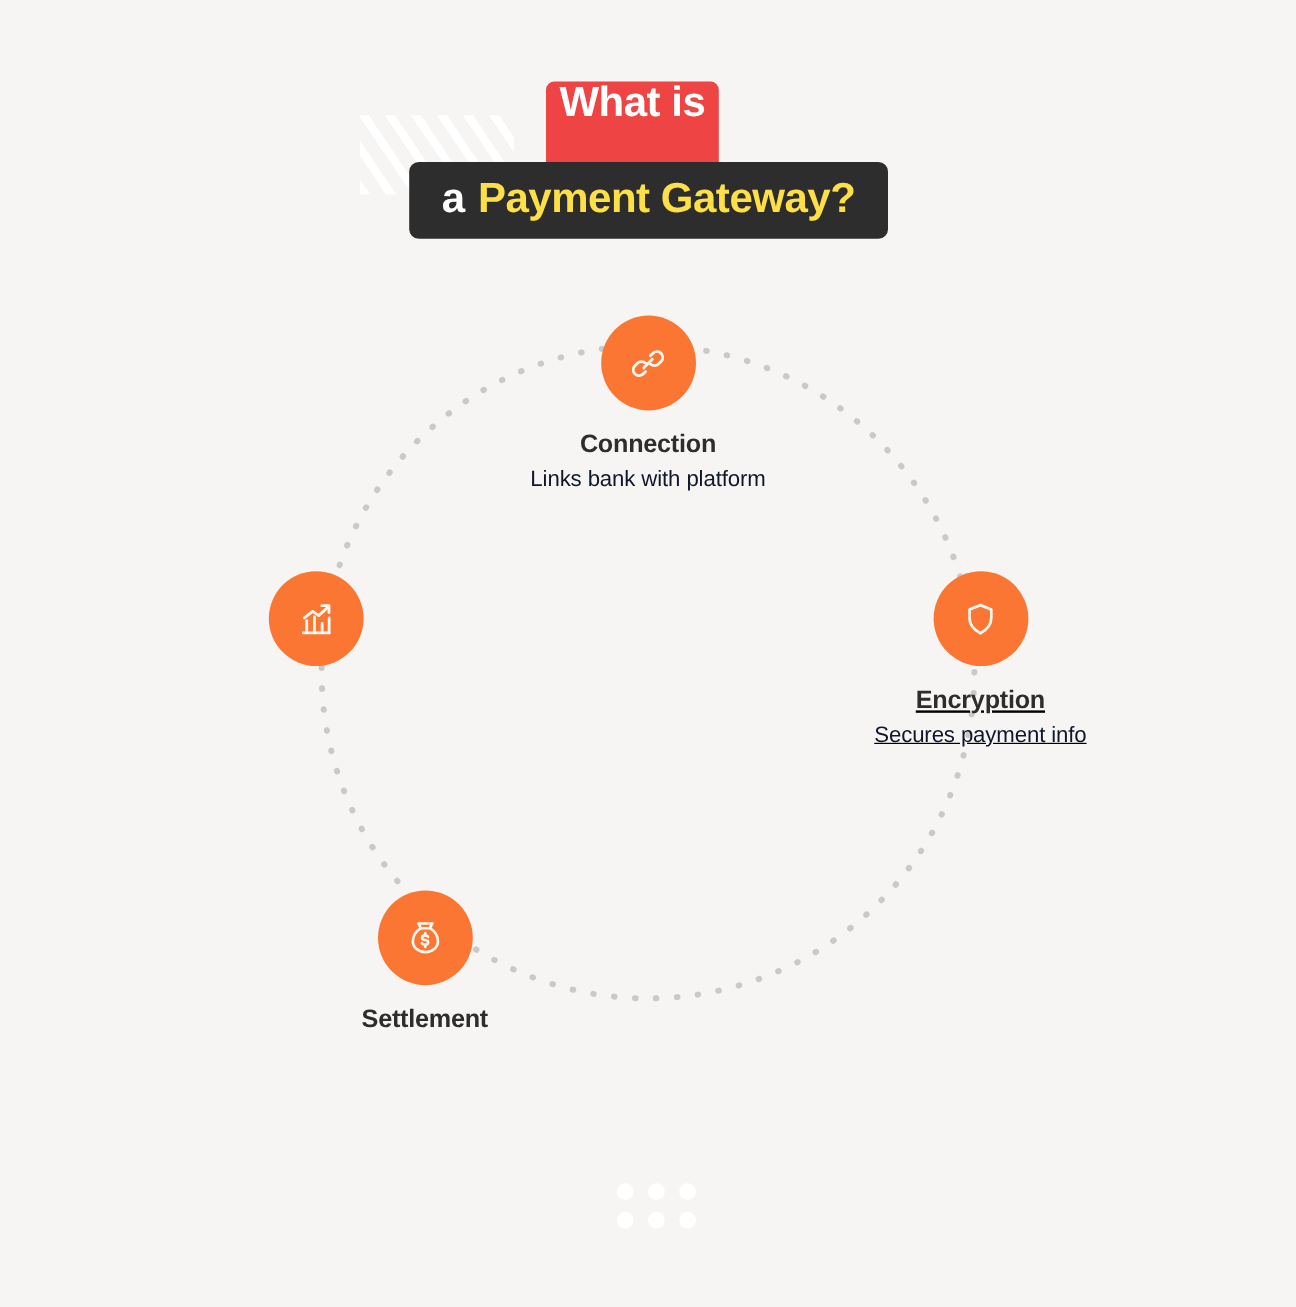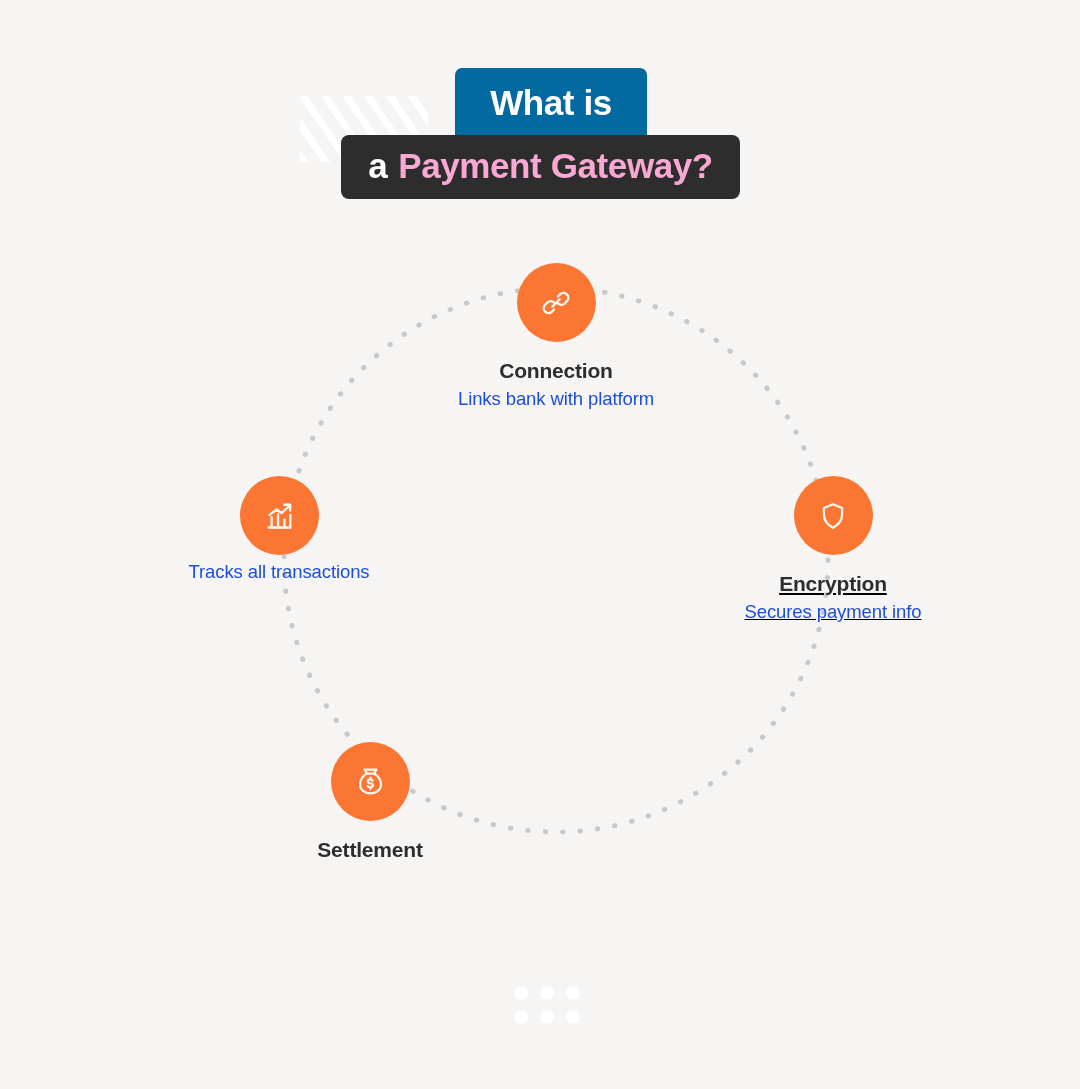--- a/index.html
+++ b/index.html
@@ -34,26 +34,25 @@
         56deg,
         #ffffff 0px, #ffffff 7px,
         rgba(255,255,255,0) 7px, rgba(255,255,255,0) 18px);
     pointer-events: none;
   }
 
   #badge-orange {
     position: absolute;
     left: 455px;
     top: 68px;
-    width: 192px;
+    width: 144px;
     height: 70px;
-    background: #0369a1;
+    background: #ef4444;
     border-radius: 7px 7px 0 0;
     display: flex;
-    align-items: center;
     justify-content: center;
   }
   #badge-orange .txt {
     color: #ffffff;
     font-size: 35px;
     font-weight: bold;
     letter-spacing: -0.4px;
     line-height: 1;
     padding-bottom: 2px;
   }
@@ -73,33 +72,33 @@
   }
   #badge-dark .w1 {
     color: #ffffff;
     font-size: 35px;
     font-weight: bold;
     letter-spacing: -0.4px;
     line-height: 1;
     padding-bottom: 3px;
   }
   #badge-dark .w2 {
-    color: #f9a8d4;
+    color: #fde047;
     font-size: 35px;
     font-weight: bold;
     letter-spacing: -0.4px;
     line-height: 1;
     padding-bottom: 3px;
     margin-left: 11px;
   }
 
   
   #diagram {
     position: absolute;
-    left: 16px;
+    left: 0;
     top: 0;
     width: 960px;
     height: 1089px;
   }
   #dotted-ring {
     position: absolute;
     left: 0;
     top: 0;
   }
 
@@ -126,21 +125,21 @@
     margin-top: 17px;
     font-size: 21px;
     font-weight: bold;
     color: #2d2d2d;
     letter-spacing: -0.2px;
     line-height: 1.1;
   }
   .node .sub {
     margin-top: 6px;
     font-size: 18.5px;
-    color: #1d4ed8;
+    color: #0f172a;
     letter-spacing: -0.1px;
     line-height: 1.2;
   }
 
   
   #node-connection    { left: 540px; top: 263px; }
   #node-encryption    { left: 817px; top: 476px; text-decoration: underline; }
   #node-authorization { left: 727px; top: 742px; }
   #node-settlement    { left: 354px; top: 742px; text-align: center; }
   #node-reporting     { left: 263px; top: 476px; }
@@ -225,21 +224,20 @@
 
   <div class="node" id="node-reporting">
     <div class="bubble">
       <svg width="35" height="35" viewBox="0 0 24 24" fill="none" stroke="#fff7f0" stroke-width="1.6" stroke-linecap="round" stroke-linejoin="round">
         <path d="M4.6 20.2h14.8"></path>
         <path d="M6.6 20.2v-7.1M11 20.2V11M15.4 20.2v-5.4M19.4 20.2v-8.6"></path>
         <path d="M5.2 11.6 10 7.9l3.4 2.4 5.6-5"></path>
         <path d="M15.2 4.6h4.1v4"></path>
       </svg>
     </div>
-    <div class="sub">Tracks all transactions</div>
   </div>
 
 </div>
 
 <div id="bottom-dots">
   <span></span>
   <span></span>
   <span></span>
   <span></span>
   <span></span>

